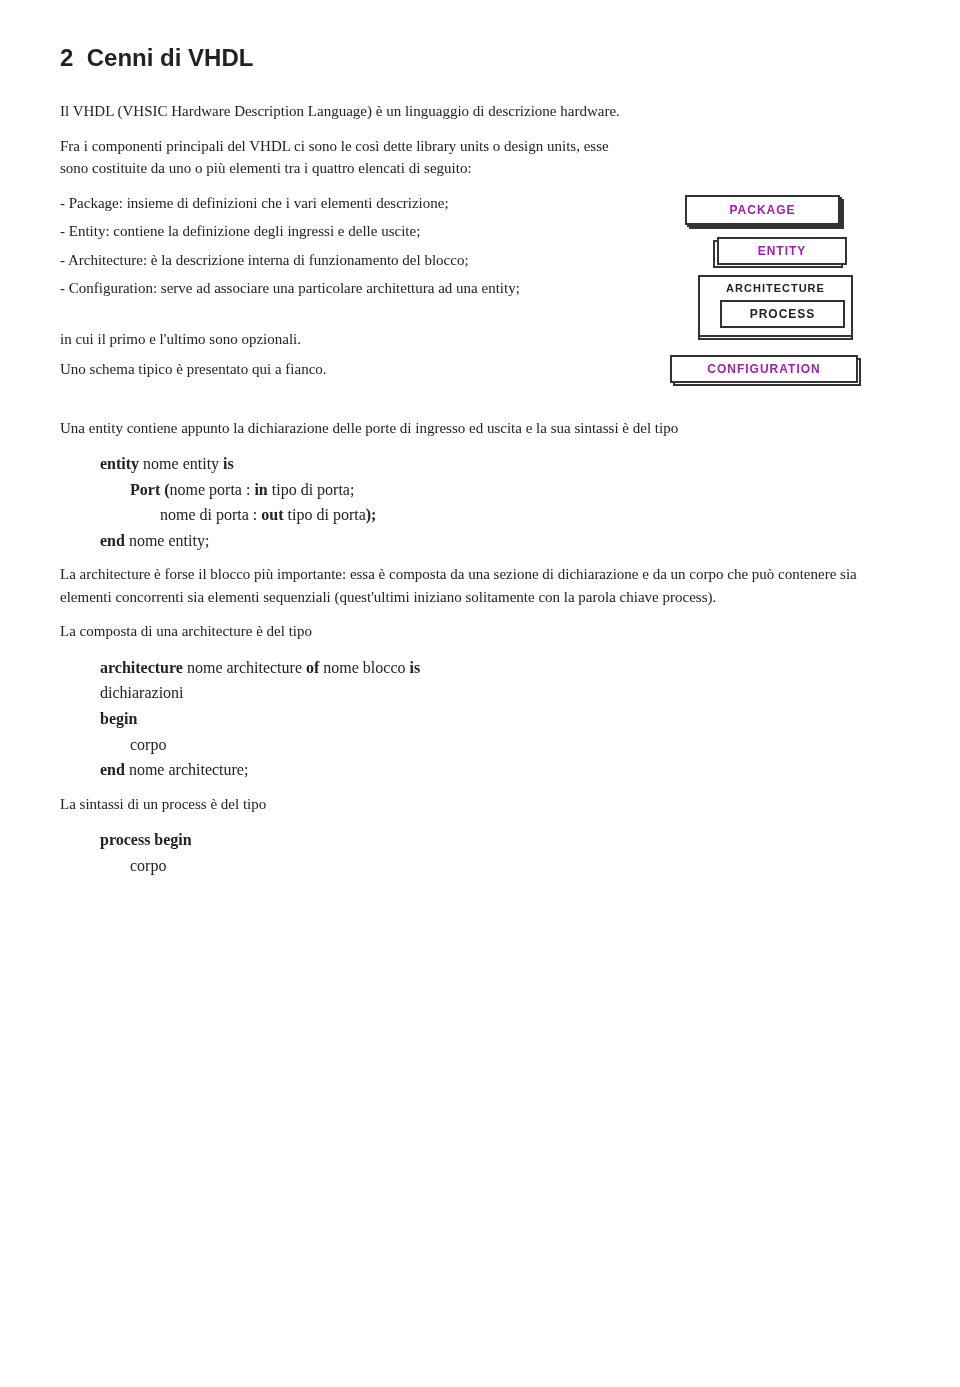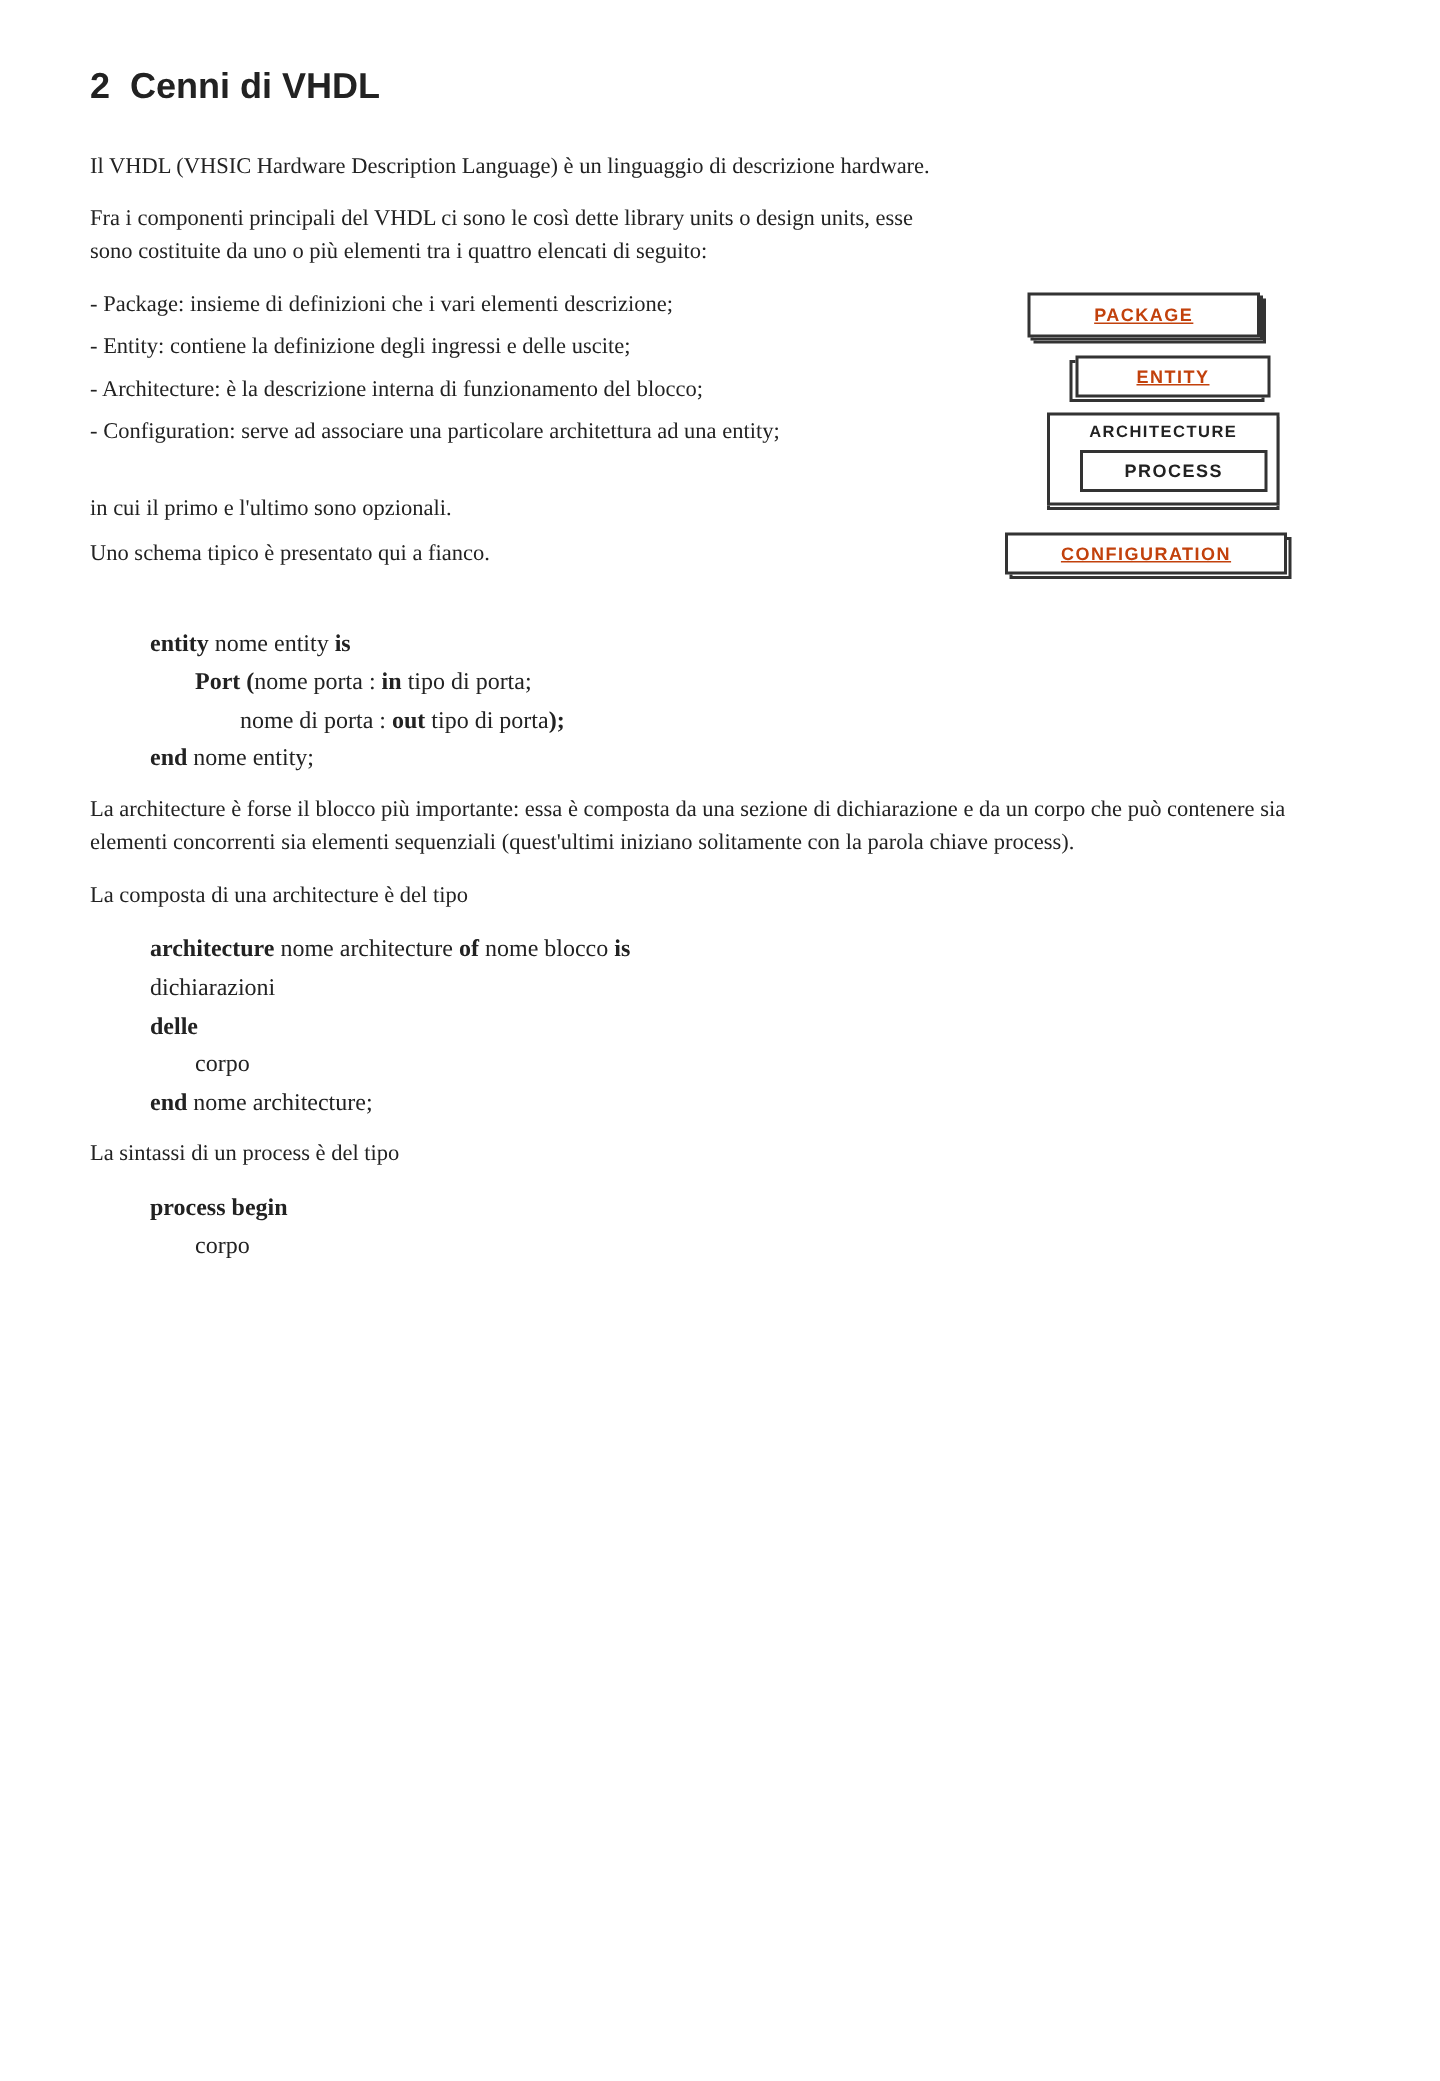--- a/index.html
+++ b/index.html
@@ -70,23 +70,22 @@
       margin-top: 60px;
     }
 
     .diagram-box {
       border: 2px solid #333;
       text-align: left;
       font-size: 12px;
       font-family: Arial, sans-serif;
       letter-spacing: 1px;
       font-weight: bold;
-      color: #c2410c;
+      color: #a21caf;
       padding: 5px 0;
-      text-decoration: underline;
     }
 
     .box-package {
       width: 160px;
     }
 
     
     .full-width {
       margin-top: 18px;
     }
@@ -171,20 +170,21 @@
       <div style="position:absolute; top:3px; left:3px; width:188px; height:28px; border:2px solid #333; background:#fff;"></div>
       <div class="diagram-box" style="position:relative; background:#fff; width:188px; height:28px; display:flex; align-items:center; justify-content:center;">
         <span>CONFIGURATION</span>
       </div>
     </div>
   </div>
 </div>
 
 <div class="full-width">
 
+  <p class="body-para">Una entity contiene appunto la dichiarazione delle porte di ingresso ed uscita e la sua sintassi è del tipo</p>
 
   <div class="code-block">
     <div>
       <span class="bold">entity</span> <span>nome entity</span> <span class="bold">is</span>
     </div>
     <div class="indent1">
       <span><span class="bold">Port (</span>nome porta : <span class="bold">in</span> tipo di porta;</span>
     </div>
     <div class="indent2">
       <span>nome di porta : <span class="bold">out</span> tipo di porta<span class="bold">);</span></span>
@@ -196,21 +196,21 @@
 
   <p class="body-para">La architecture è forse il blocco più importante: essa è composta da una sezione di dichiarazione e da un corpo che può contenere sia elementi concorrenti sia elementi sequenziali (quest'ultimi iniziano solitamente con la parola chiave process).</p>
   <p class="body-para">La composta di una architecture è del tipo</p>
 
   <div class="code-block">
     <div>
       <span class="bold">architecture</span> <span>nome architecture </span><span class="bold">of</span><span> nome blocco </span><span class="bold">is</span>
     </div>
     <div>dichiarazioni</div>
     <div>
-      <span class="bold">delle</span>
+      <span class="bold">begin</span>
     </div>
     <div class="indent1">corpo</div>
     <div>
       <span class="bold">end</span> <span>nome architecture;</span>
     </div>
   </div>
 
   <p class="body-para">La sintassi di un process è del tipo</p>
 
   <div class="code-block">

